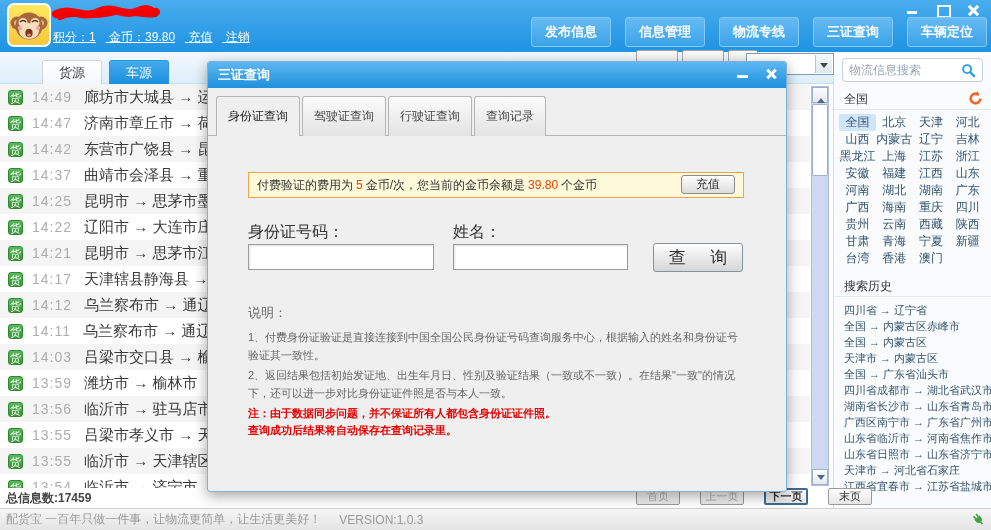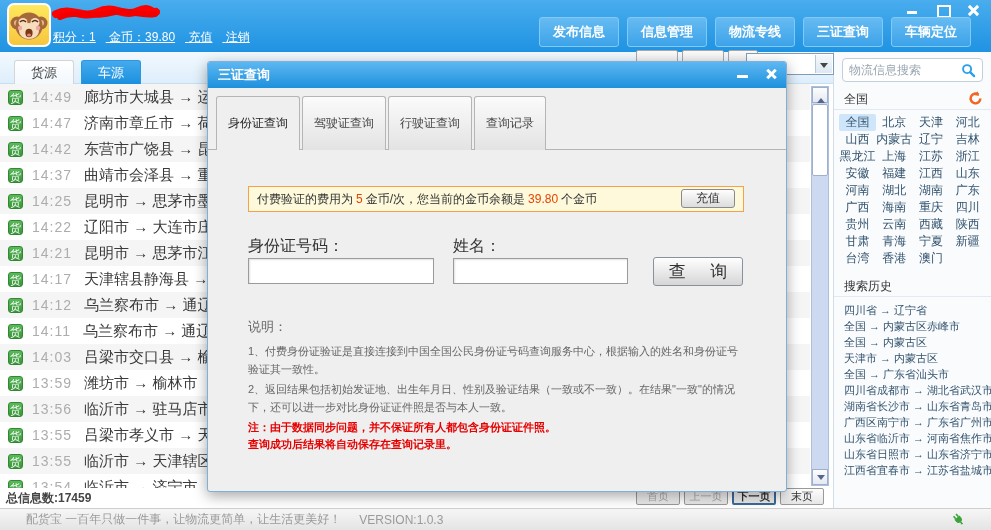--- a/index.html
+++ b/index.html
@@ -16,32 +16,32 @@
   .scribble { position:absolute; left:52px; top:4px; width:108px; height:19px; }
   .user-stats { position:absolute; left:53px; top:29px; color:#fff; font-size:12px;text-decoration:underline; }
   .user-stats span { margin-right:10px; }
   .user-link { cursor:pointer; }
   .win-controls { position:absolute; right:10px; top:4px; display:flex; gap:14px; }
   .wc { width:16px; height:12px; position:relative; cursor:pointer; }
   .wc-min::after { content:""; position:absolute; left:2px; bottom:2px; width:10px; height:3px; background:#fff; }
   .wc-max::after { content:""; position:absolute; left:2px; top:1px; width:10px; height:9px; border:2px solid #fff; }
   .wc-close::before,.wc-close::after { content:""; position:absolute; left:7px; top:0; width:3px; height:13px; background:#fff; }
   .wc-close::before { transform:rotate(45deg); } .wc-close::after { transform:rotate(-45deg); }
-  .nav { position:absolute; right:20px; top:17px; display:flex; gap:8px;align-items:center; }
+  .nav { position:absolute; right:4px; top:17px; display:flex; gap:14px;align-items:center; }
   .nav-btn { padding:5px 13px; background:linear-gradient(#66bbf2,#3ca3e9); border:1px solid #83c9f5;
              border-radius:3px; color:#fff; font-size:13px; font-weight:bold; cursor:pointer; white-space:nowrap; }
 
   
   .tabstrip { position:absolute; left:0; top:52px; width:833px; height:32px;
               background:linear-gradient(#f3f9fe,#ddeefb); border-bottom:1px solid #c8dff2; }
   .src-tabs { position:absolute; left:14px; top:8px; display:flex; gap:7px; }
   .src-tab { width:60px; height:24px; line-height:24px; text-align:center; font-size:13px;
              border-radius:3px 3px 0 0; cursor:pointer;
              background:linear-gradient(#fdfdfd,#e8e8e8); color:#555; border:1px solid #d5d5d5; border-bottom:none; }
-  .src-tab[data-active="true"] { background:linear-gradient(#fff,#f2f8fd); color:#444; }
+  .src-tab[data-active="true"] { background:linear-gradient(#fff,#f2f8fd); color:#444;margin-left:28px; }
   .src-tab:not([data-active="true"]) { background:linear-gradient(#45aaec,#1b90df); color:#fff; border-color:#2a97e2; }
   .stub-btn { position:absolute; height:24px; background:linear-gradient(#fbfbfb,#e2e2e2);
               border:1px solid #a7a7a7; border-radius:2px; z-index:5; cursor:pointer; }
   .stub-select { position:absolute; left:746px; top:53px; width:88px; height:22px; background:#fff;
                  border:1px solid #7f9db9; z-index:5; cursor:pointer; }
   .stub-select .dd { position:absolute; right:1px; top:1px; bottom:1px; width:17px;
                      background:linear-gradient(#f5f8fb,#dce8f3); border-left:1px solid #b5c7d8; }
   .stub-select .dd::after { content:""; position:absolute; left:4px; top:8px;
                      border:4px solid transparent; border-top:5px solid #444; }
 
@@ -54,21 +54,21 @@
   .row-route { color:#3a3a3a; font-size:15px; }
 
   .scrollbar { position:absolute; left:811px; top:86px; width:18px; height:400px; background:#cdd9f0; border:1px solid #aebfdd; }
   .sb-btn { position:absolute; left:0; width:16px; height:16px; background:linear-gradient(#fdfdfd,#e4e9f2); border:1px solid #9fb0cc; }
   .sb-up { top:0; } .sb-down { bottom:0; }
   .sb-up::after { content:""; position:absolute; left:4px; top:6px; border:4px solid transparent; border-bottom:5px solid #55678a; }
   .sb-down::after { content:""; position:absolute; left:4px; top:5px; border:4px solid transparent; border-top:5px solid #55678a; }
   .sb-thumb { position:absolute; left:0; top:17px; width:16px; height:72px; background:#fff; border:1px solid #9fb0cc; border-radius:2px; }
 
   .total-label { position:absolute; left:6px; top:490px; font-size:12px; font-weight:bold; color:#444; }
-  .pagination { position:absolute; left:636px; top:488px; display:flex; gap:4px; z-index:4; }
+  .pagination { position:absolute; left:636px; top:488px; display:flex; gap:20px; z-index:4; }
   .pg-btn { width:44px; height:17px; font-size:11px; line-height:15px; text-align:center; color:#333;
             background:linear-gradient(#fdfdfd,#e6e6e6); border:1px solid #9a9a9a; border-radius:2px; cursor:pointer; }
   .pg-btn[data-state="disabled"] { color:#aaa; }
   .pg-btn[data-state="primary"] { border:2px solid #3c6a9a; line-height:13px; font-weight:bold; }
 
   
   .right-panel { position:absolute; left:833px; top:52px; width:158px; height:456px;
                  background:#f9fbfd; border-left:1px solid #d4dde5; }
   .search-box { margin:6px 8px; height:24px; background:#fff; border:1px solid #c3cfd9; border-radius:4px;
                 display:flex; align-items:center; padding:0 6px; }
@@ -81,38 +81,38 @@
   .region-cell { height:17px; line-height:17px; text-align:center; font-size:12px; color:#33536e; cursor:pointer; border-radius:2px; }
   .region-cell[data-active="true"] { background:#cfe5f9; }
   .history-header { margin-top:6px; }
   .history-list { padding:5px 0 0 10px; }
   .history-item { font-size:11px; color:#33536e; line-height:16px; height:16px; white-space:nowrap;
                   overflow:hidden; cursor:pointer; }
 
   
   .footer { position:absolute; left:0; top:508px; width:991px; height:22px;
             background:linear-gradient(#f6f6f6,#e4e4e4); border-top:1px solid #cfcfcf;
-            display:flex; align-items:center; font-size:12px; color:#9a9a9a; padding:0 26px; }
+            display:flex; align-items:center; font-size:12px; color:#9a9a9a; padding:0 6px; }
   .footer .slogan { margin-right:18px; }
   .footer .spacer { flex:1; }
   .hotline { color:#667; display:flex; align-items:center; gap:5px; }
 
   
   .modal { position:absolute; left:207px; top:61px; width:580px; height:431px; z-index:30;
            background:#efefef; border:1px solid #7fb0d6; border-radius:3px;
            box-shadow:0 4px 14px rgba(0,0,0,.35); overflow:hidden; }
   .modal-title { height:26px; background:linear-gradient(#5db7f2,#1e90dd);
                  color:#fff; font-size:13px; font-weight:bold; line-height:26px; padding-left:10px; position:relative; }
   .m-controls { position:absolute; right:8px; top:6px; display:flex; gap:14px; }
   .mc { width:14px; height:12px; position:relative; cursor:pointer; }
   .mc-min::after { content:""; position:absolute; left:1px; bottom:2px; width:11px; height:3px; background:#fff; }
   .mc-close::before,.mc-close::after { content:""; position:absolute; left:6px; top:0; width:3px; height:12px; background:#fff; }
   .mc-close::before { transform:rotate(45deg); } .mc-close::after { transform:rotate(-45deg); }
   .m-tabs { padding:7px 0 0 8px; border-bottom:1px solid #b5b5b5; display:flex; }
-  .m-tab { font-size:12px; color:#444; padding:18px 11px; margin-right:2px; cursor:pointer;
+  .m-tab { font-size:12px; color:#444; padding:11px 11px; margin-right:2px; cursor:pointer;
            background:linear-gradient(#fbfbfb,#e3e3e3); border:1px solid #b5b5b5; border-bottom:none;
            border-radius:3px 3px 0 0; position:relative; top:1px; }
   .m-tab[data-active="true"] { background:#efefef; color:#222; padding-bottom:6px; }
   .notice { margin:36px 42px 0 40px; height:26px; line-height:24px; padding:0 8px;
             background:#fdf9da; border:1px solid #f2a24b; font-size:12px; color:#333; }
   .notice .red { color:#e84300; margin:0 3px; }
   .recharge-btn { float:right; margin-top:2px; width:54px; height:19px; font-size:12px; line-height:17px; text-align:center;
             background:linear-gradient(#fefefe,#dcdcdc); border:1px solid #8a8a8a; border-radius:3px; cursor:pointer; }
   .form-area { position:relative; margin:24px 45px 0 40px; height:58px; }
   .f-label { position:absolute; top:0; font-size:16px; color:#333; }
@@ -367,20 +367,21 @@
     <div class="history-item">四川省 → 辽宁省</div>
         <div class="history-item">全国 → 内蒙古区赤峰市</div>
         <div class="history-item">全国 → 内蒙古区</div>
         <div class="history-item">天津市 → 内蒙古区</div>
         <div class="history-item">全国 → 广东省汕头市</div>
         <div class="history-item">四川省成都市 → 湖北省武汉市</div>
         <div class="history-item">湖南省长沙市 → 山东省青岛市</div>
         <div class="history-item">广西区南宁市 → 广东省广州市</div>
         <div class="history-item">山东省临沂市 → 河南省焦作市</div>
         <div class="history-item">山东省日照市 → 山东省济宁市</div>
+        <div class="history-item">天津市 → 河北省石家庄</div>
         <div class="history-item">江西省宜春市 → 江苏省盐城市</div>
       </div>
   </div>
 
   <div class="footer">
     <span class="slogan">配货宝 一百年只做一件事，让物流更简单，让生活更美好！</span>
     <span>VERSION:1.0.3</span>
     <span class="spacer"></span>
     <span class="hotline">
       <svg width="13" height="13" viewBox="0 0 16 16" style="transform:rotate(-40deg)">

